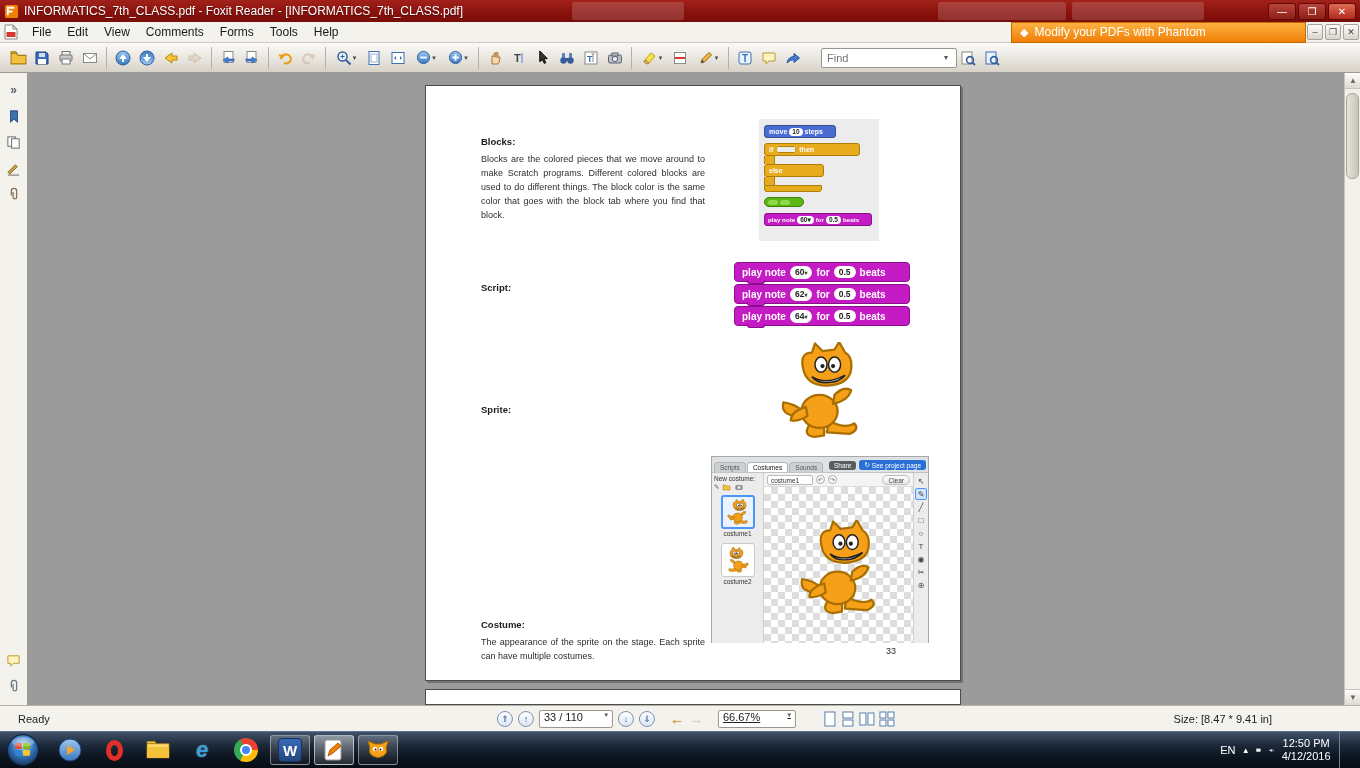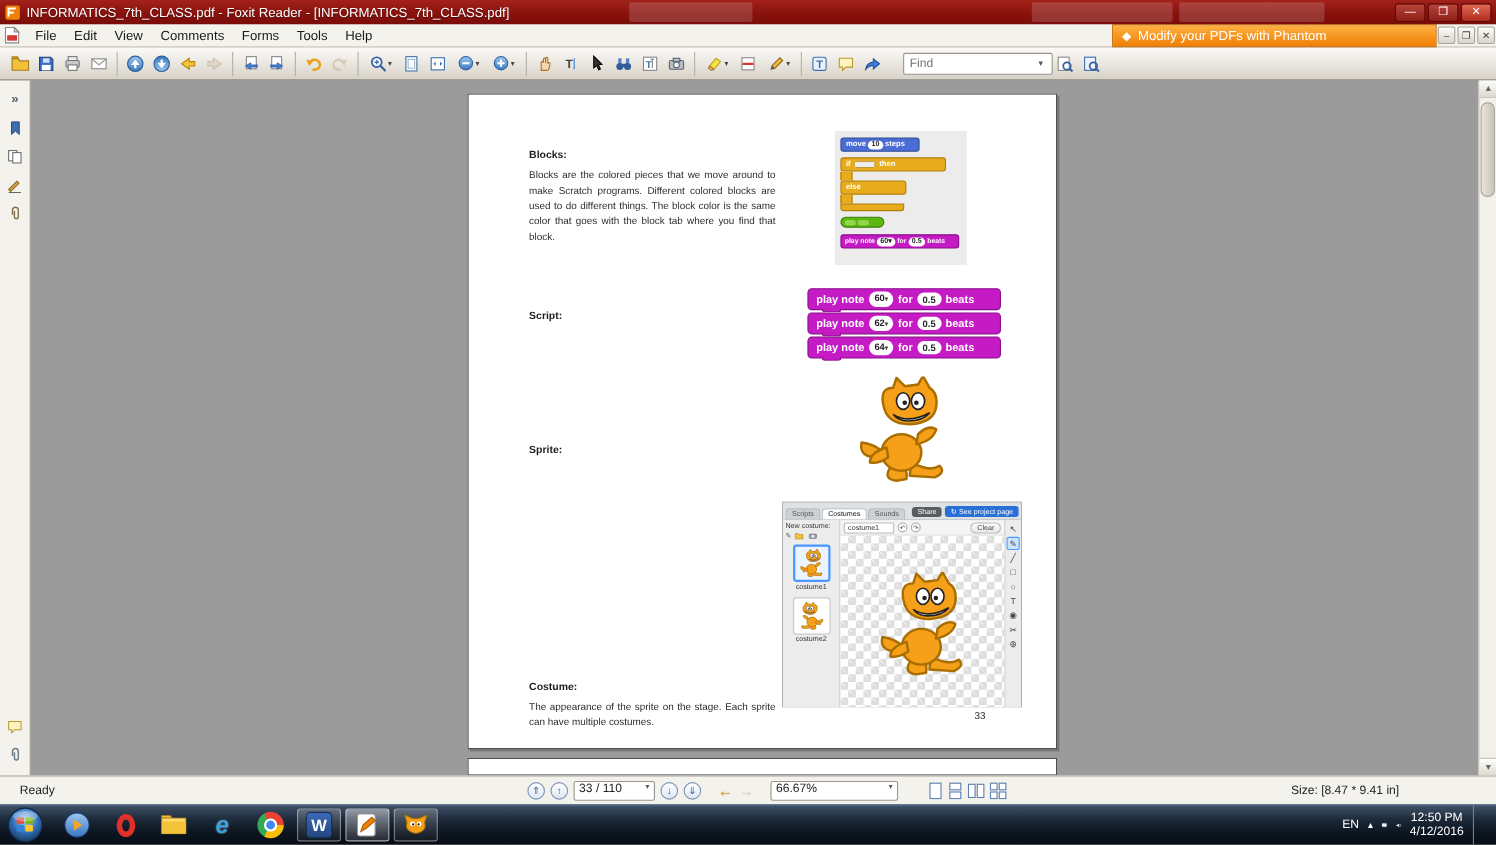--- a/index.html
+++ b/index.html
@@ -136,21 +136,21 @@
   .statusbar{position:absolute;left:0;top:705px;width:1360px;height:26px;background:#f4f2ec;
     border-top:1px solid #b5b2a8;display:flex;align-items:center;font-size:11px;color:#222;}
   .st-ready{position:absolute;left:18px;}
   .st-center{position:absolute;left:50%;transform:translateX(-46%);display:flex;align-items:center;gap:5px;}
   .sb-circ{width:16px;height:16px;border-radius:50%;border:1px solid #7a93b8;color:#2b5d9b;font-size:9px;
     display:flex;align-items:center;justify-content:center;background:linear-gradient(#fff,#dce6f2);}
   .combo{height:18px;border:1px solid #9a968c;background:#fff;border-radius:2px;display:flex;
     padding:0 4px;gap:8px;}
   .combo .caret{font-size:7px;color:#555;margin-left:auto;}
   .combo.pg{width:74px;}
-  .combo.zm{width:116px;}
+  .combo.zm{width:78px;text-decoration:underline;}
   .yellow-arrow{color:#e8a33d;font-weight:bold;font-size:14px;text-shadow:0 0 1px #8a5a00;}
   .st-layouts{display:flex;gap:4px;margin-left:22px;}
   .st-size{position:absolute;right:88px;}
 
   
   .taskbar{position:absolute;left:0;top:731px;width:1360px;height:37px;
     background:linear-gradient(#41536a,#1d2a3a 35%,#0c1520 70%,#070d15);
     border-top:1px solid #5a7astruct;border-top:1px solid #5a7491;display:flex;align-items:center;z-index:40;}
   .start-orb{width:34px;height:34px;margin:0 8px 0 6px;flex:0 0 auto;}
   .slot{width:40px;height:30px;margin:0 2px;display:flex;align-items:center;justify-content:center;border-radius:3px;}

